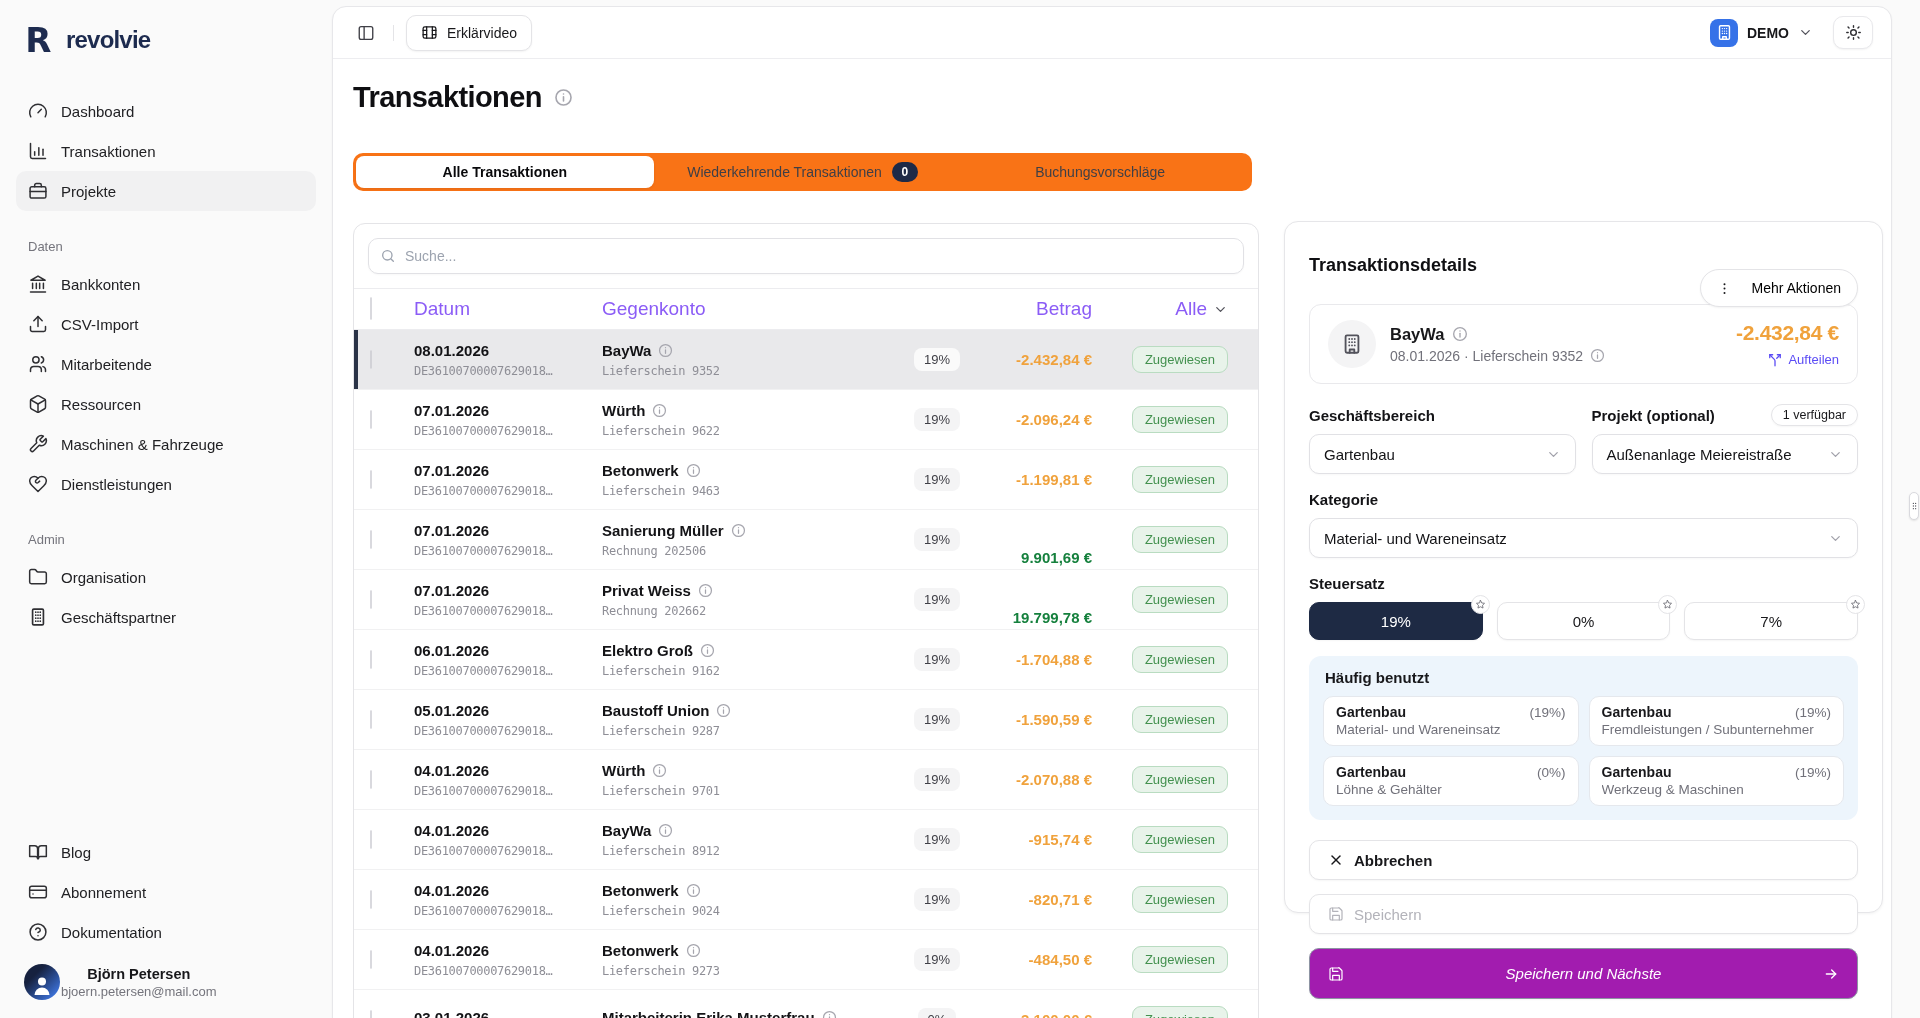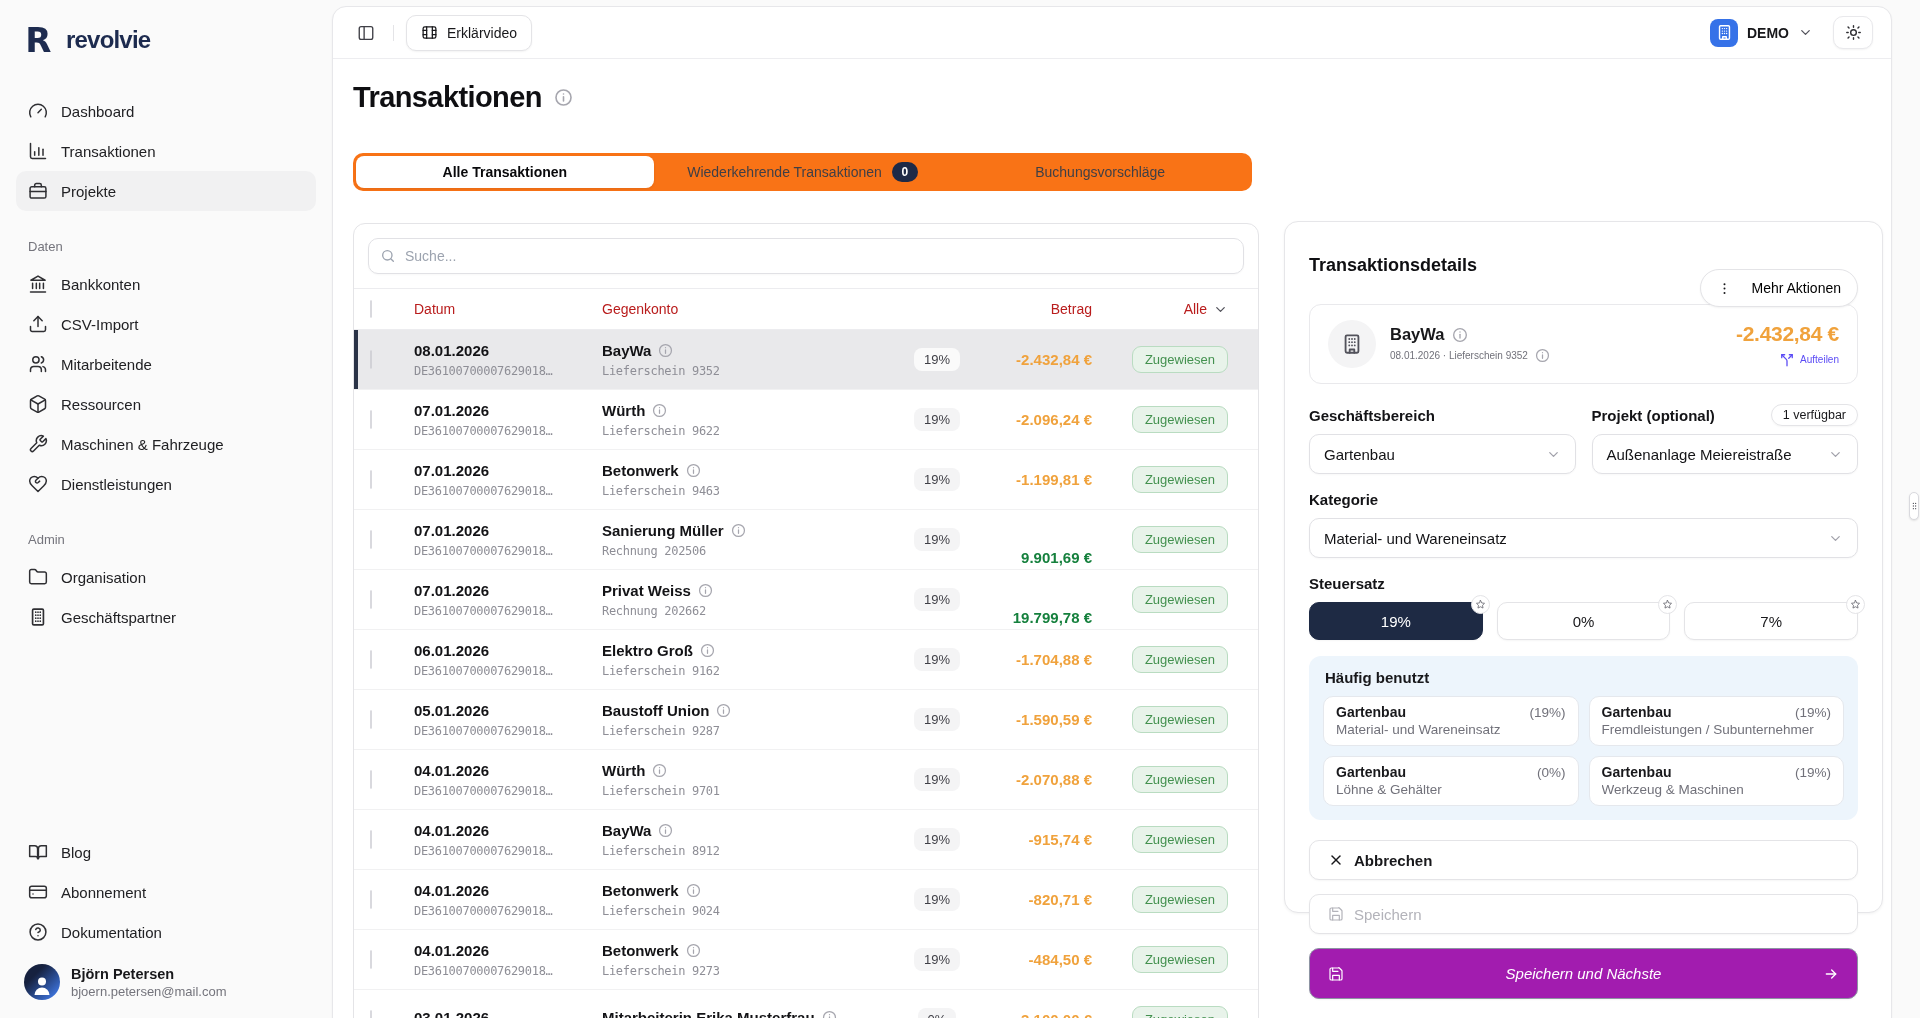--- a/index.html
+++ b/index.html
@@ -19,21 +19,21 @@
   .logo .icon { width:34px; height:34px; }
   .logo-text { font-size:24px; font-weight:700; color:#1d2b4f; letter-spacing:-0.8px; }
   .nav { display:flex; flex-direction:column; }
   .nav-item { display:flex; align-items:center; gap:13px; height:40px; padding:0 12px;
     border-radius:10px; font-size:15px; font-weight:500; color:#212124; cursor:pointer; }
   .nav-item .icon { color:#2f2f33; }
   .nav-item.active { background:#f1f1f2; }
   .section-label { font-size:13px; color:#74747c; margin:28px 0 10px 12px; }
   .nav-first { margin-top:29px; }
   .sidebar-bottom { margin-top:auto; }
-  .user-row { display:flex; align-items:center; gap:11px; padding:12px 8px 2px; }
+  .user-row { display:flex; align-items:center; gap:1px; padding:12px 8px 2px;text-align:center; }
   .avatar { width:36px; height:36px; border-radius:50%;
     background:linear-gradient(135deg,#16213f 30%,#3b6fd4 85%); display:flex;
     align-items:center; justify-content:center; overflow:hidden; }
   .avatar .icon { width:24px; height:24px; margin-top:6px; }
   .user-name { font-size:14.5px; font-weight:600; color:#18181b; line-height:1.25; }
   .user-email { font-size:13px; color:#74747c; }
 
   
   .main { position:absolute; left:332px; top:6px; right:28px; bottom:-16px;
     background:#fff; border:1px solid #e7e7ea; border-radius:14px;
@@ -80,21 +80,21 @@
   .search-wrap { padding:14px; }
   .search-box { position:relative; height:36px; border:1px solid #e1e1e5; border-radius:10px;
     display:flex; align-items:center; box-shadow:0 1px 2px rgba(0,0,0,.03); }
   .search-box .icon { position:absolute; left:11px; width:16px; height:16px; color:#9ca3af; }
   .search-box input { width:100%; height:100%; border:none; outline:none; background:transparent;
     padding:0 12px 0 36px; font-size:14px; font-family:inherit; color:#18181b; }
   .search-box input::placeholder { color:#9ca3af; }
   .trow { display:grid; grid-template-columns:44px 188px 1fr 90px 110px 150px;
     align-items:center; padding:0 16px; }
   .thead { height:42px; border-top:1px solid #ececef; border-bottom:1px solid #ececef;
-    font-size:14px; font-weight:500; color:#b91c1c; }
+    font-size:19px; font-weight:500; color:#8b5cf6; }
   .th-betrag { text-align:right; }
   .th-filter { display:flex; align-items:center; justify-content:flex-end; gap:6px;
     padding-right:14px; cursor:pointer; font-weight:500; }
   .cb { width:18px; height:18px; border:1.5px solid #d9d9de; border-radius:5px; background:#fff;
     cursor:pointer; }
   .row { height:60px; border-bottom:1px solid #f1f1f2; cursor:pointer; background:#fff; }
   .row.selected { background:#e9e9eb; box-shadow:inset 4px 0 0 #2a3347; }
   .row.selected .cb { background:#efeff1; border-color:#d2d2d7; }
   .cell-date .l1, .cell-name .l1 { font-size:15px; font-weight:600; color:#131316;
     display:flex; align-items:center; gap:7px; line-height:1.2; }
@@ -123,26 +123,26 @@
     box-shadow:0 1px 2px rgba(0,0,0,.05); cursor:pointer;margin-top:46px; }
   .more-btn .icon { width:15px; height:15px; color:#18181b; }
   .summary { margin-top:20px; border:1px solid #e9e9ec; border-radius:12px; padding:15px 18px;
     display:flex; align-items:center; gap:14px; }
   .summary-ic { width:48px; height:48px; border-radius:50%; background:#f4f4f5; color:#52525b;
     display:flex; align-items:center; justify-content:center; }
   .summary-ic .icon { width:22px; height:22px; }
   .summary-main { flex:1; min-width:0; }
   .summary-name { font-size:16.5px; font-weight:700; display:flex; align-items:center; gap:8px; }
   .summary-name .info-i { width:16px; height:16px; }
-  .summary-meta { margin-top:4px; font-size:10px; color:#71717a; display:flex; align-items:center; gap:7px; }
+  .summary-meta { margin-top:4px; font-size:14px; color:#71717a; display:flex; align-items:center; gap:7px; }
   .summary-meta .info-i { width:15px; height:15px; }
   .summary-right { text-align:right; }
   .summary-amount { font-size:21px; font-weight:700; color:#f0a23c; letter-spacing:-0.3px; }
   .split-link { margin-top:7px; display:flex; align-items:center; justify-content:flex-end; gap:6px;
-    color:#5b4cf5; font-size:10px; font-weight:500; cursor:pointer; }
+    color:#5b4cf5; font-size:13px; font-weight:500; cursor:pointer; }
   .split-link .icon { width:14px; height:14px; }
   .form-row2 { display:grid; grid-template-columns:1fr 1fr; gap:16px; }
   .lbl-row { margin-top:20px; display:flex; align-items:center; height:22px; }
   .field-label { font-size:15px; font-weight:600; color:#131316; }
   .avail-badge { margin-left:auto; border:1px solid #e4e4e7; border-radius:999px; padding:3px 11px;
     font-size:12.5px; font-weight:500; box-shadow:0 1px 2px rgba(0,0,0,.04); }
   .mt8 { margin-top:8px; }
   .mt14 { margin-top:14px; }
   .select { height:40px; border:1px solid #e1e1e5; border-radius:10px; background:#fff;
     display:flex; align-items:center; justify-content:space-between; padding:0 14px;

